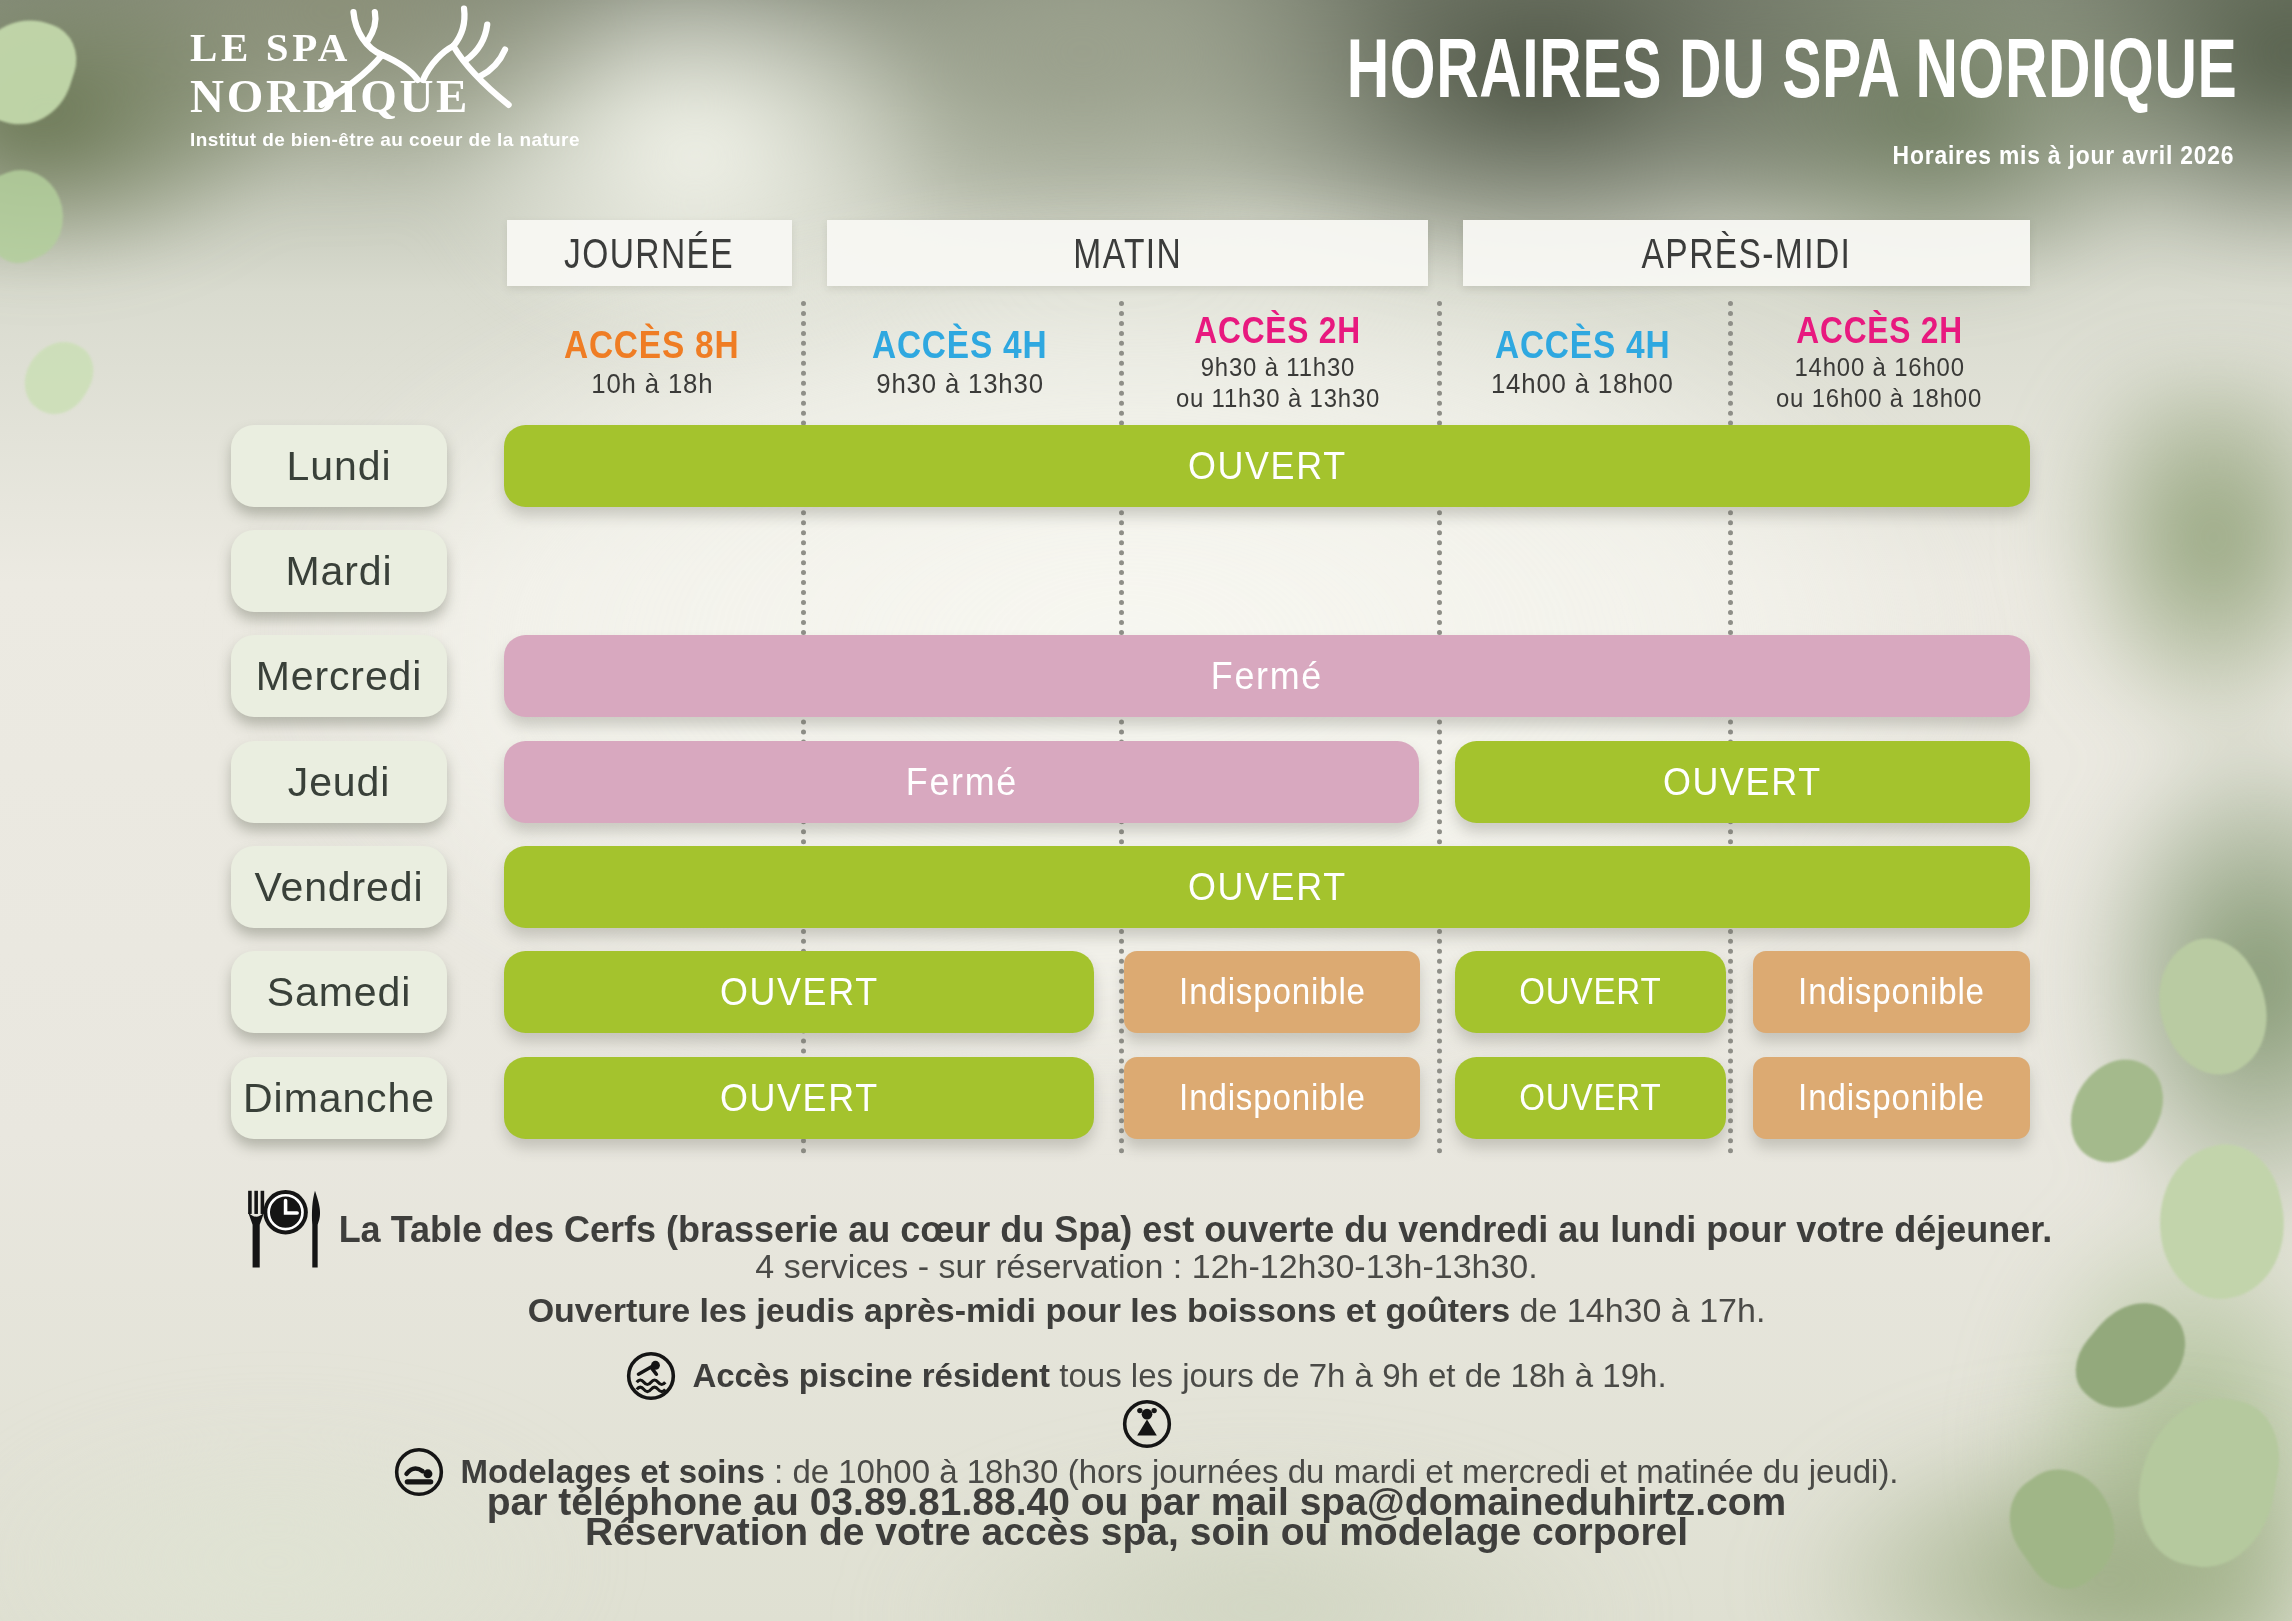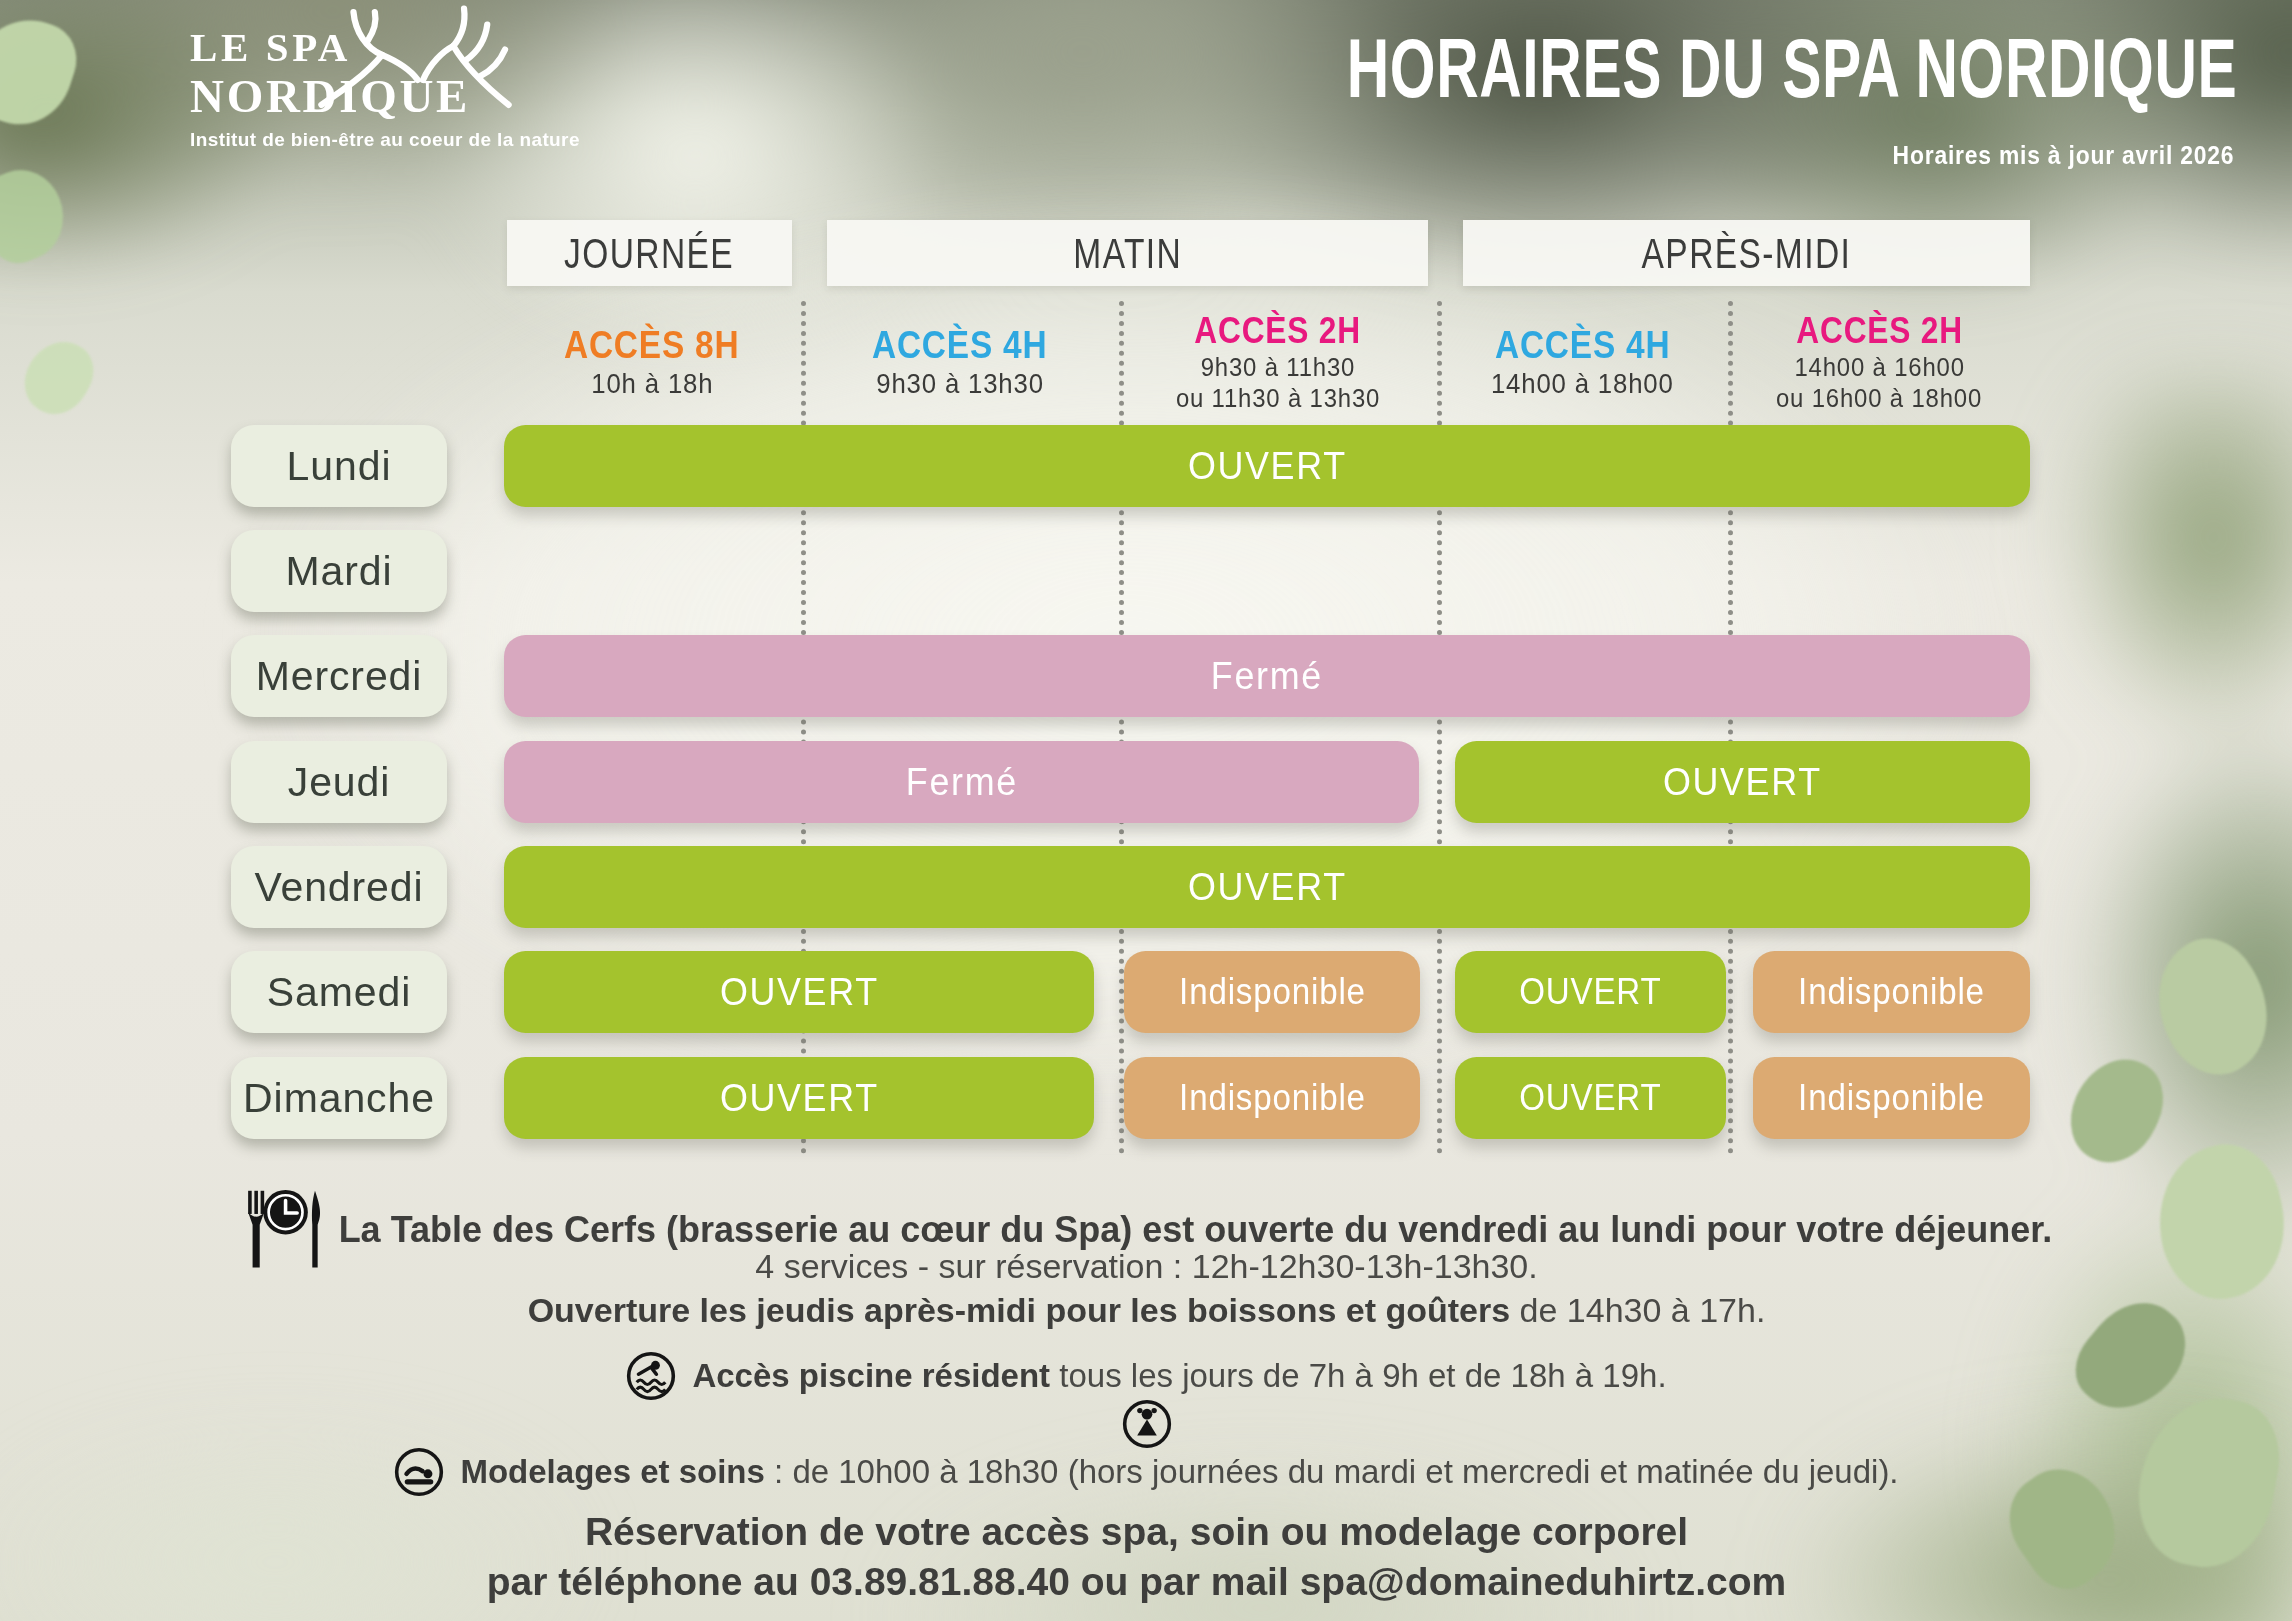--- a/index.html
+++ b/index.html
@@ -65,41 +65,41 @@
   .c4{left:1437px;width:291px;} .c5{left:1728px;width:303px;}
   .acc-orange{color:#ef7d24;} .acc-blue{color:#2fa8e0;} .acc-pink{color:#e8197f;}
 
   .day{position:absolute;left:231px;width:216px;height:82px;background:#eaeee0;border-radius:23px;display:flex;align-items:center;justify-content:center;box-shadow:0 8px 12.5px rgba(80,85,70,.35);z-index:2;}
   .day span{font-size:41px;color:#394039;letter-spacing:0.9px;}
   .row{position:absolute;left:504px;width:1526px;height:82px;z-index:2;}
   .seg{position:absolute;top:0;height:82px;border-radius:21.5px;display:flex;align-items:center;justify-content:center;color:#fff;box-shadow:0 9px 14.3px rgba(100,100,88,.28);}
   .seg span{font-size:39px;letter-spacing:1.8px;transform:scaleX(.92);white-space:nowrap;}
   .seg.small span{font-size:36px;letter-spacing:0.9px;}
   .seg .it{font-style:italic;}
-  .open{background:#a4c32d;} .closed{background:#d8a8bf;} .unavail{background:#dcaa72;}
+  .open{background:#a4c32d;} .closed{background:#d8a8bf;} .unavail{background:#dcaa72;border-radius:13px;}
   .span-full{left:0;width:1526px;}
   .span-13{left:0;width:915px;}
   .span-45{left:951px;width:575px;}
   .span-12{left:0;width:590px;}
   .span-3{left:620px;width:296px;}
   .span-4{left:951px;width:271px;}
   .span-5{left:1249px;width:277px;}
   .rt0{top:425px;} .rt1{top:530px;} .rt2{top:635px;} .rt3{top:741px;} .rt4{top:846px;} .rt5{top:951px;} .rt6{top:1057px;}
 
   
   .note{position:absolute;left:0;width:2293px;display:flex;align-items:center;justify-content:center;gap:16px;color:#4a4a47;white-space:nowrap;}
   .note .b{font-weight:700;color:#3e3e3c;}
   .n1{top:1189px;font-size:36px;}
   .n2{top:1247px;font-size:34px;}
   .n3{top:1291px;font-size:34px;}
   .n4{top:1351px;font-size:33px;}
   .n5{top:1399px;font-size:33px;}
   .n6{top:1447px;font-size:33px;}
   .res{position:absolute;left:0;width:2273px;text-align:center;font-weight:700;color:#3e3e3c;font-size:39px;white-space:nowrap;}
-  .res1{top:1510px;} .res2{top:1560px;}
+  .res1{top:1510px;} .res2{top:1480px;}
   .icon{flex:0 0 auto;display:inline-flex;}
 </style>
 </head>
 <body>
 
 <div id="poster">
 
   <div class="bg-top"></div>
   <div class="bg-right"></div>
   <div class="bg-mist"></div>

